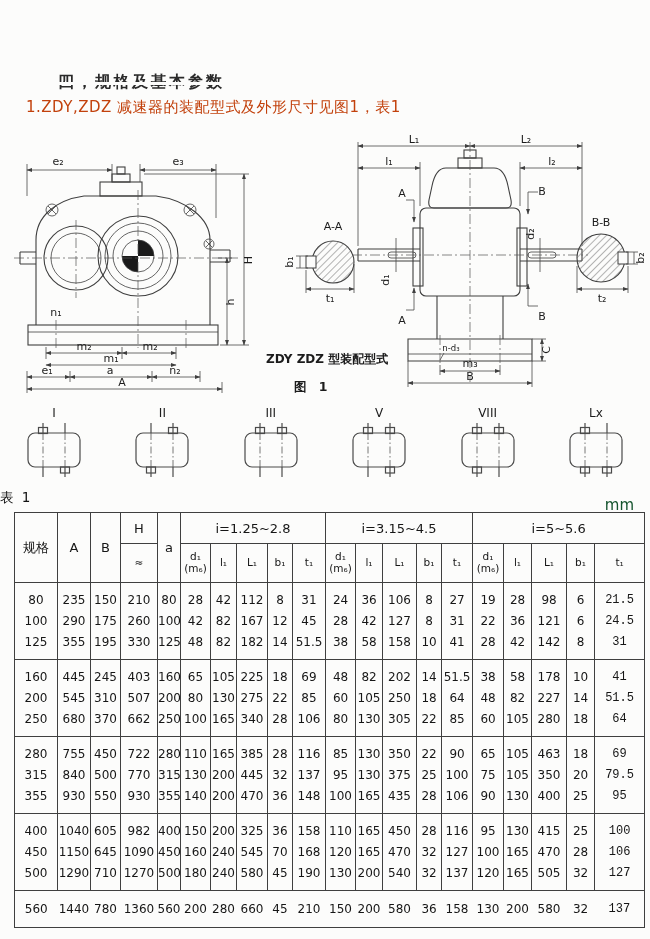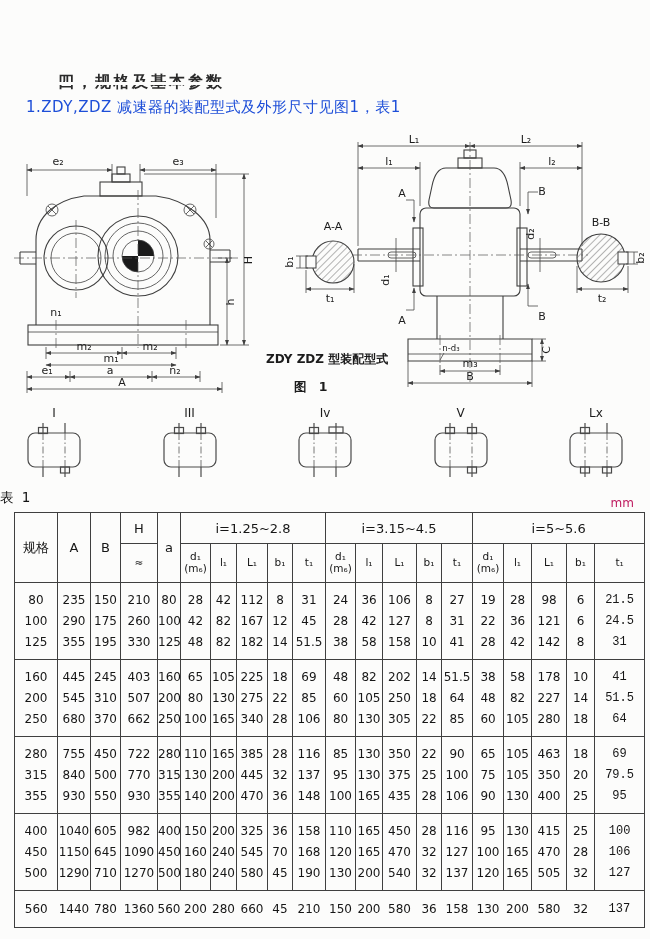--- a/index.html
+++ b/index.html
@@ -10,21 +10,21 @@
   }
   
   .h-section{
     position:absolute;left:58px;top:72px;font-size:16px;font-weight:700;
     letter-spacing:2.5px;color:#2a2a2a;white-space:nowrap;
   }
   .h-section .streak{
     position:absolute;left:-4px;right:-4px;top:46%;height:3px;background:#fcfcfb;
   }
   .h-line2{
-    position:absolute;left:26px;top:98px;font-size:15px;color:#1d4ed8;
+    position:absolute;left:26px;top:98px;font-size:15px;color:#c2410c;
     letter-spacing:0.5px;white-space:nowrap;
   }
   
   #figure{position:absolute;left:0;top:134px;}
   #figure .ln{fill:none;stroke:#3f3f3f;stroke-width:1.1;}
   #figure .thin{stroke-width:0.8;}
   #figure .cl{fill:none;stroke:#555;stroke-width:0.7;stroke-dasharray:10 3 2 3;}
   #figure .dim{fill:none;stroke:#4a4a4a;stroke-width:0.8;}
   #figure text{font-family:"DejaVu Sans",sans-serif;font-size:11px;fill:#1c1c1c;}
   #figure .lbl-s{font-size:8.5px;}
@@ -35,21 +35,21 @@
     position:absolute;left:22px;top:406px;width:606px;height:86px;
     display:flex;justify-content:space-between;
   }
   .asm{width:64px;text-align:center;}
   .asm-label{font-size:12px;height:15px;line-height:14px;color:#1c1c1c;}
   .asm svg .ln{fill:none;stroke:#4a4a4a;stroke-width:1.2;}
   .asm svg .cl{fill:none;stroke:#555;stroke-width:0.8;stroke-dasharray:7 2.5 1.5 2.5;}
   
   .tbl-caption{position:absolute;left:0;top:489px;width:650px;text-align:left;
     font-size:13.5px;color:#111;letter-spacing:2px;}
-  .tbl-unit{position:absolute;right:16px;top:496px;font-size:12px;color:#be185d;}
+  .tbl-unit{position:absolute;right:16px;top:496px;font-size:15px;color:#14532d;}
   
   #dims-table{
     position:absolute;left:14px;top:512px;width:630px;
     border-collapse:collapse;table-layout:fixed;
     border:1.6px solid #3f3f3f;
     font-size:12px;color:#161616;
   }
   #dims-table th{
     border:1.1px solid #3f3f3f;font-weight:normal;font-size:13px;
     text-align:center;vertical-align:middle;padding:0;
@@ -249,53 +249,65 @@
         <line x1="21" y1="2" x2="21" y2="12" class="ln"></line>
         <line x1="21" y1="46" x2="21" y2="56" class="ln"></line>
         <line x1="21" y1="12" x2="21" y2="46" class="cl"></line>
         <line x1="43" y1="2" x2="43" y2="12" class="ln"></line>
         <line x1="43" y1="46" x2="43" y2="56" class="ln"></line>
         <line x1="43" y1="12" x2="43" y2="46" class="cl"></line>
         <rect x="6" y="12" width="52" height="34" rx="7" class="ln"></rect>
         <rect x="16.5" y="6.5" width="9" height="6" class="ln"></rect>
         <rect x="38.5" y="46" width="9" height="6" class="ln"></rect>
       </svg></div>
+    <div class="asm"><div class="asm-label">II</div><svg width="64" height="58" viewBox="0 0 64 58">
+        <line x1="21" y1="2" x2="21" y2="12" class="ln"></line>
+        <line x1="21" y1="46" x2="21" y2="56" class="ln"></line>
+        <line x1="21" y1="12" x2="21" y2="46" class="cl"></line>
+        <line x1="43" y1="2" x2="43" y2="12" class="ln"></line>
+        <line x1="43" y1="46" x2="43" y2="56" class="ln"></line>
+        <line x1="43" y1="12" x2="43" y2="46" class="cl"></line>
+        <rect x="6" y="12" width="52" height="34" rx="7" class="ln"></rect>
+        <rect x="38.5" y="6.5" width="9" height="6" class="ln"></rect>
+        <rect x="16.5" y="46" width="9" height="6" class="ln"></rect>
+      </svg></div>
     <div class="asm"><div class="asm-label">III</div><svg width="64" height="58" viewBox="0 0 64 58">
         <line x1="21" y1="2" x2="21" y2="12" class="ln"></line>
         <line x1="21" y1="46" x2="21" y2="56" class="ln"></line>
         <line x1="21" y1="12" x2="21" y2="46" class="cl"></line>
         <line x1="43" y1="2" x2="43" y2="12" class="ln"></line>
         <line x1="43" y1="46" x2="43" y2="56" class="ln"></line>
         <line x1="43" y1="12" x2="43" y2="46" class="cl"></line>
         <rect x="6" y="12" width="52" height="34" rx="7" class="ln"></rect>
         <rect x="16.5" y="6.5" width="9" height="6" class="ln"></rect>
         <rect x="38.5" y="6.5" width="9" height="6" class="ln"></rect>
-      </svg></div>
-    <div class="asm"><div class="asm-label">Iv</div><svg width="64" height="58" viewBox="0 0 64 58">
-        <line x1="21" y1="2" x2="21" y2="12" class="ln"></line>
-        <line x1="21" y1="46" x2="21" y2="56" class="ln"></line>
-        <line x1="21" y1="12" x2="21" y2="46" class="cl"></line>
-        <line x1="43" y1="2" x2="43" y2="12" class="ln"></line>
-        <line x1="43" y1="46" x2="43" y2="56" class="ln"></line>
-        <line x1="43" y1="12" x2="43" y2="46" class="cl"></line>
-        <rect x="6" y="12" width="52" height="34" rx="7" class="ln"></rect>
-        <rect x="16.5" y="6.5" width="9" height="6" class="ln"></rect>
-        <rect x="36" y="6" width="14" height="6" class="ln"></rect>
       </svg></div>
     <div class="asm"><div class="asm-label">V</div><svg width="64" height="58" viewBox="0 0 64 58">
         <line x1="21" y1="2" x2="21" y2="12" class="ln"></line>
         <line x1="21" y1="46" x2="21" y2="56" class="ln"></line>
         <line x1="21" y1="12" x2="21" y2="46" class="cl"></line>
         <line x1="43" y1="2" x2="43" y2="12" class="ln"></line>
         <line x1="43" y1="46" x2="43" y2="56" class="ln"></line>
         <line x1="43" y1="12" x2="43" y2="46" class="cl"></line>
         <rect x="6" y="12" width="52" height="34" rx="7" class="ln"></rect>
         <rect x="16.5" y="6.5" width="9" height="6" class="ln"></rect>
         <rect x="38.5" y="6.5" width="9" height="6" class="ln"></rect>
         <rect x="38.5" y="46" width="9" height="6" class="ln"></rect>
+      </svg></div>
+    <div class="asm"><div class="asm-label">VIII</div><svg width="64" height="58" viewBox="0 0 64 58">
+        <line x1="21" y1="2" x2="21" y2="12" class="ln"></line>
+        <line x1="21" y1="46" x2="21" y2="56" class="ln"></line>
+        <line x1="21" y1="12" x2="21" y2="46" class="cl"></line>
+        <line x1="43" y1="2" x2="43" y2="12" class="ln"></line>
+        <line x1="43" y1="46" x2="43" y2="56" class="ln"></line>
+        <line x1="43" y1="12" x2="43" y2="46" class="cl"></line>
+        <rect x="6" y="12" width="52" height="34" rx="7" class="ln"></rect>
+        <rect x="16.5" y="6.5" width="9" height="6" class="ln"></rect>
+        <rect x="38.5" y="6.5" width="9" height="6" class="ln"></rect>
+        <rect x="16.5" y="46" width="9" height="6" class="ln"></rect>
       </svg></div>
     <div class="asm"><div class="asm-label">Lx</div><svg width="64" height="58" viewBox="0 0 64 58">
         <line x1="21" y1="2" x2="21" y2="12" class="ln"></line>
         <line x1="21" y1="46" x2="21" y2="56" class="ln"></line>
         <line x1="21" y1="12" x2="21" y2="46" class="cl"></line>
         <line x1="43" y1="2" x2="43" y2="12" class="ln"></line>
         <line x1="43" y1="46" x2="43" y2="56" class="ln"></line>
         <line x1="43" y1="12" x2="43" y2="46" class="cl"></line>
         <rect x="6" y="12" width="52" height="34" rx="7" class="ln"></rect>
         <rect x="16.5" y="6.5" width="9" height="6" class="ln"></rect>

